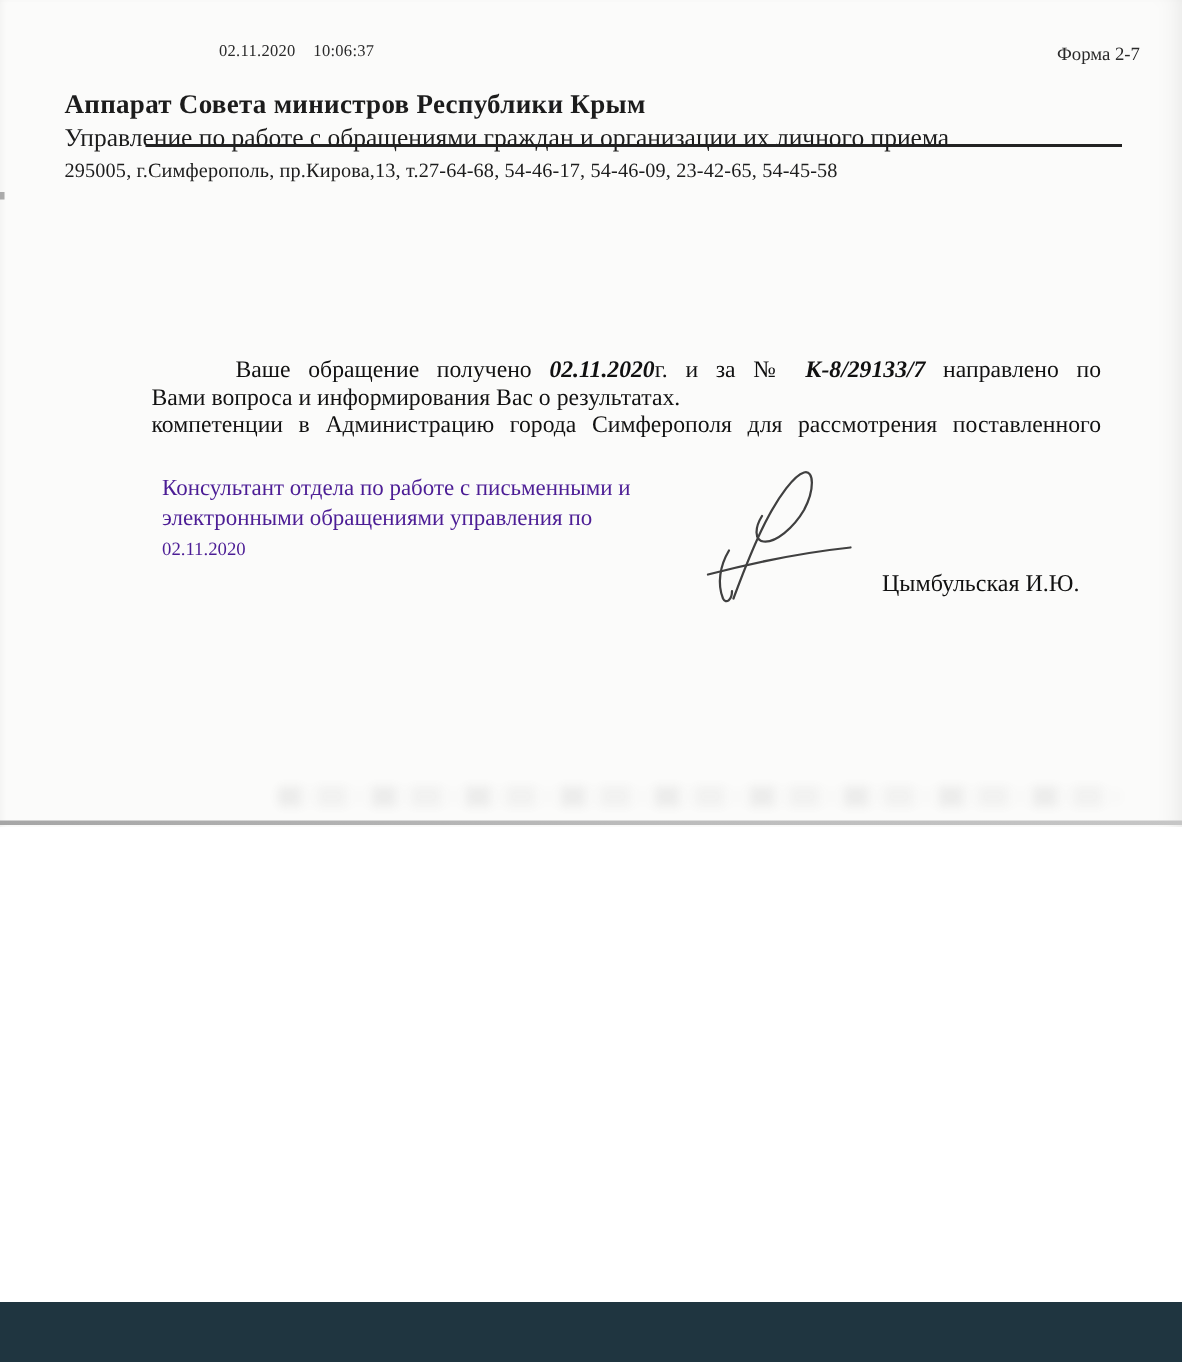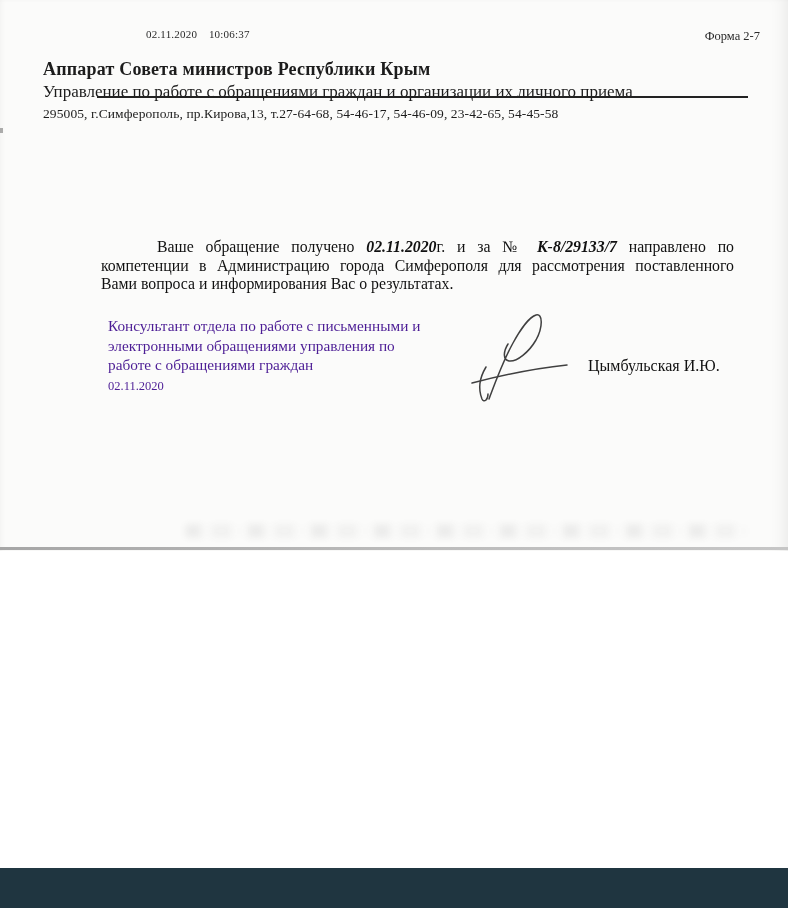--- a/index.html
+++ b/index.html
@@ -53,21 +53,21 @@
   .sig-left{
     position:absolute;left:108px;top:316px;width:360px;
     font-size:15.3px;line-height:19.5px;color:#4c1d95;
   }
   .sig-date{font-size:12.5px;margin-top:2px;}
   .signature{
     position:absolute;left:465px;top:309px;width:112px;height:95px;
   }
   .signature path{fill:none;stroke:#404040;stroke-width:1.5;stroke-linecap:round;}
   .sig-name{
-    position:absolute;left:588px;top:357px;font-size:16px;color:#111;
+    position:absolute;left:588px;top:381px;font-size:16px;color:#111;
   }
   
   .smudge{
     position:absolute;left:185px;top:524px;width:565px;height:14px;
     background:repeating-linear-gradient(90deg,
       rgba(110,110,110,0.22) 0 16px, rgba(110,110,110,0.03) 16px 27px,
       rgba(110,110,110,0.14) 27px 46px, rgba(110,110,110,0.02) 46px 63px);
     filter:blur(3px);opacity:.45;border-radius:4px;
   }
   .speck{
@@ -93,28 +93,27 @@
 
   <div class="org">
     <div class="org-title">Аппарат Совета министров Республики Крым</div>
     <div class="org-subtitle">Управление по работе с обращениями граждан и организации их личного приема</div>
     <div class="org-address">295005, г.Симферополь, пр.Кирова,13, т.27-64-68, 54-46-17, 54-46-09, 23-42-65, 54-45-58</div>
   </div>
   <div class="rule"></div>
 
   <div class="body-par">
     <div class="line indent justify"><span>Ваше обращение получено </span><span class="bi">02.11.2020</span><span>г. и за № </span><span class="bi">К-8/29133/7</span><span> направлено по</span></div>
+    <div class="line">Вами вопроса и информирования Вас о результатах.</div>
     <div class="line justify">компетенции в Администрацию города Симферополя для рассмотрения поставленного</div>
-    <div class="line">Вами вопроса и информирования Вас о результатах.</div>
   </div>
 
   <div class="sig-left">
     <div>Консультант отдела по работе с письменными и</div>
     <div>электронными обращениями управления по</div>
-    <div>работе с обращениями граждан</div>
     <div class="sig-date">02.11.2020</div>
   </div>
 
   <svg class="signature" viewBox="0 0 112 95" aria-hidden="true">
     <path d="M 24 90 C 30 74 38 52 48 34 C 54 23 64 8 71 6 C 78 4 78 18 71 31 C 64 43 52 53 44 52 C 38 51 38 43 43 35"></path>
     <path d="M 7 74 C 30 68 64 60 102 56"></path>
     <path d="M 21 58 C 15 68 13 80 17 90 C 19 94 23 91 23 85"></path>
   </svg>
 
   <div class="sig-name">Цымбульская И.Ю.</div>

